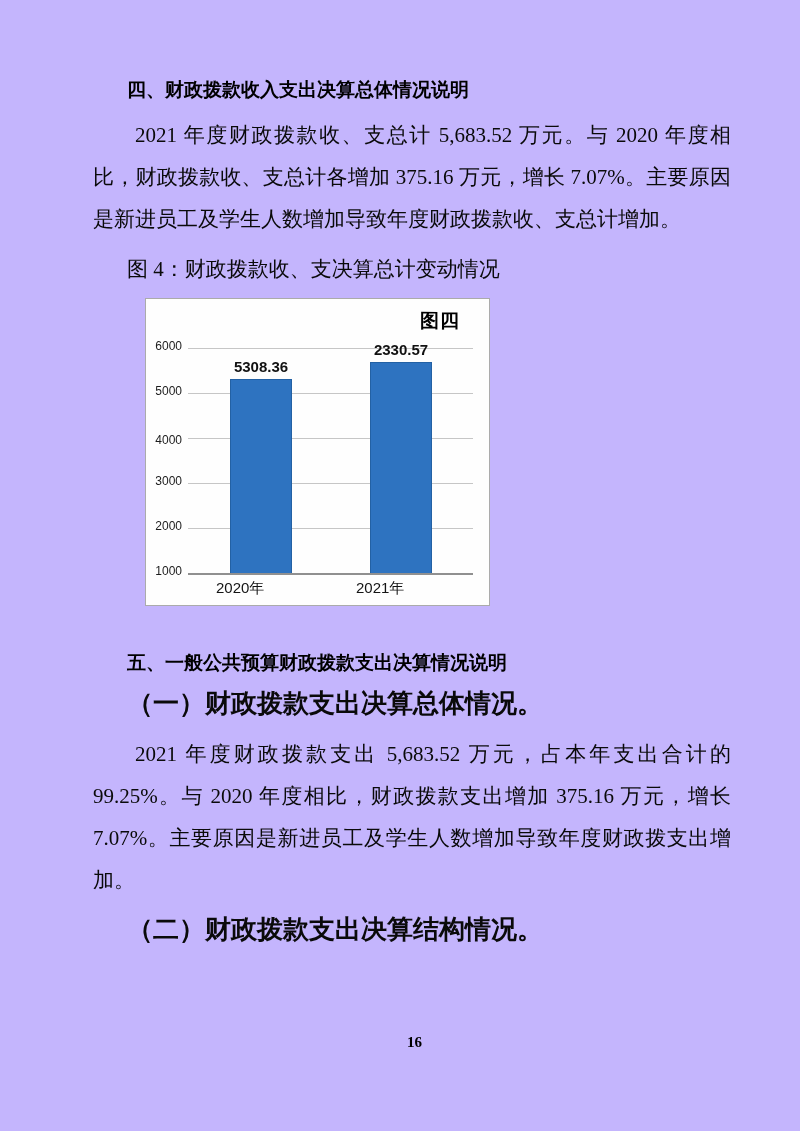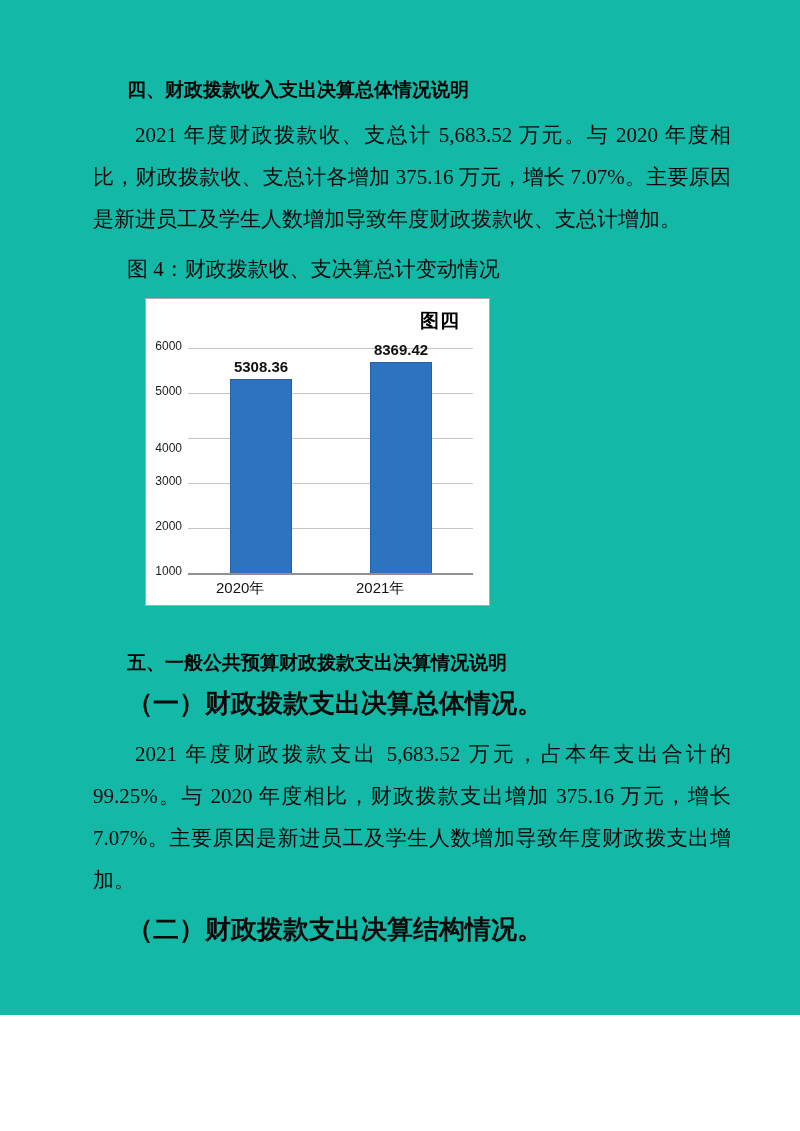--- a/index.html
+++ b/index.html
@@ -3,24 +3,24 @@
 <meta charset="utf-8">
 <style>
   html, body {
     margin: 0;
     padding: 0;
     background: #ffffff;
   }
   .page {
     position: relative;
     width: 800px;
-    height: 1015px;
+    height: 1131px;
     box-sizing: border-box;
     padding: 78px 61px 0 85px;
-    background: #14b8a6;
+    background: #c4b5fd;
     font-family: "Liberation Serif", "DejaVu Serif", serif;
     color: #0a0a0a;
     overflow: hidden;
   }
   .sec-heading {
     margin: 0;
     font-family: "Liberation Sans", "DejaVu Sans", sans-serif;
     font-weight: 700;
     font-size: 19px;
     line-height: 24px;
@@ -154,30 +154,30 @@
   <div class="chart">
     <div class="chart-legend">图四</div>
     <div class="plot">
         <div class="gridline baseline" style="top: 225px;"></div>
         <div class="ytick" style="top: 216px;">1000</div>
         <div class="gridline" style="top: 180px;"></div>
         <div class="ytick" style="top: 171px;">2000</div>
         <div class="gridline" style="top: 135px;"></div>
         <div class="ytick" style="top: 126px;">3000</div>
         <div class="gridline" style="top: 90px;"></div>
-        <div class="ytick" style="top: 93px; margin-left: 46px;">4000</div>
+        <div class="ytick" style="top: 85px; margin-left: 46px;">4000</div>
         <div class="gridline" style="top: 45px;"></div>
         <div class="ytick" style="top: 36px;">5000</div>
         <div class="gridline" style="top: 0px;"></div>
         <div class="ytick" style="top: -9px;">6000</div>
         <div class="bar" style="left: 42px; height: 193.876px; background: rgb(46, 115, 192);"></div>
         <div class="data-label" style="left: 28px; bottom: 197.876px;">5308.36</div>
         <div class="xlabel" style="left: 28px;">2020年</div>
         <div class="bar" style="left: 182px; height: 210.758px; background: rgb(46, 115, 192);"></div>
-        <div class="data-label" style="left: 168px; bottom: 214.758px;">8369.42</div>
+        <div class="data-label" style="left: 168px; bottom: 214.758px;">2330.57</div>
         <div class="xlabel" style="left: 168px;">2021年</div>
       </div>
   </div>
 
   <h2 class="sec-heading second">五、一般公共预算财政拨款支出决算情况说明</h2>
 
   <p class="sub-heading">（一）财政拨款支出决算总体情况。</p>
 
   <p class="body-para">2021 年度财政拨款支出 5,683.52 万元，占本年支出合计的 99.25%。与 2020 年度相比，财政拨款支出增加 375.16 万元，增长 7.07%。主要原因是新进员工及学生人数增加导致年度财政拨支出增加。</p>
 

